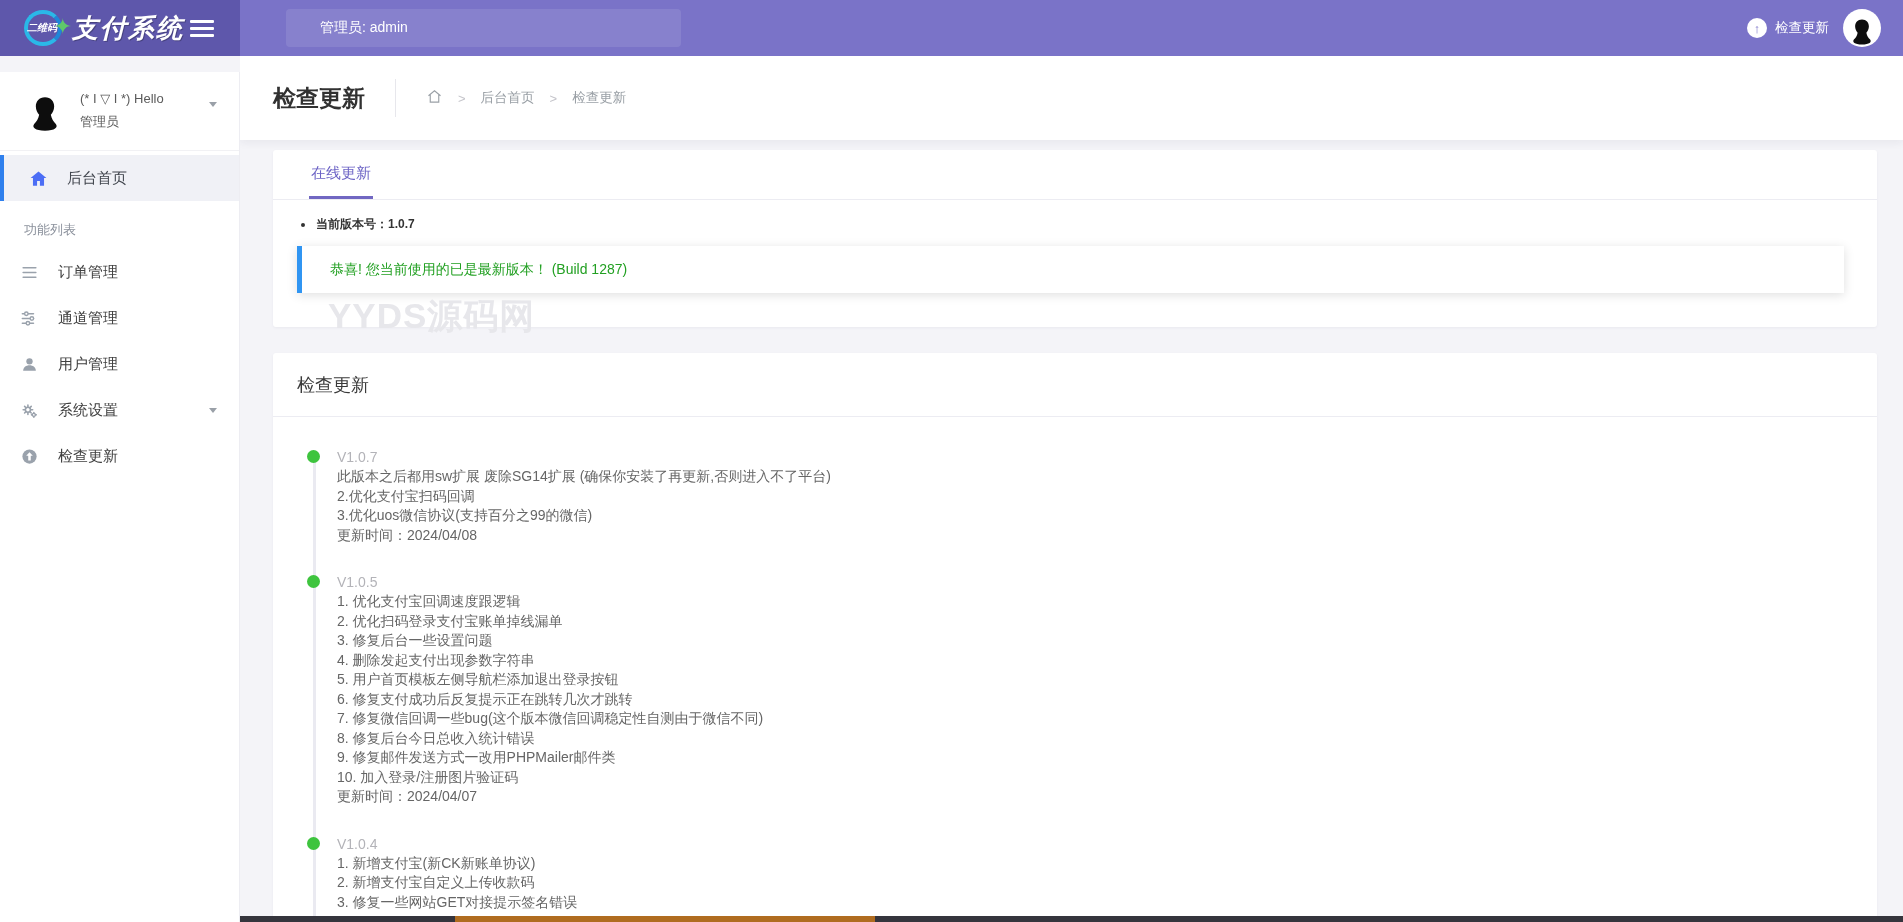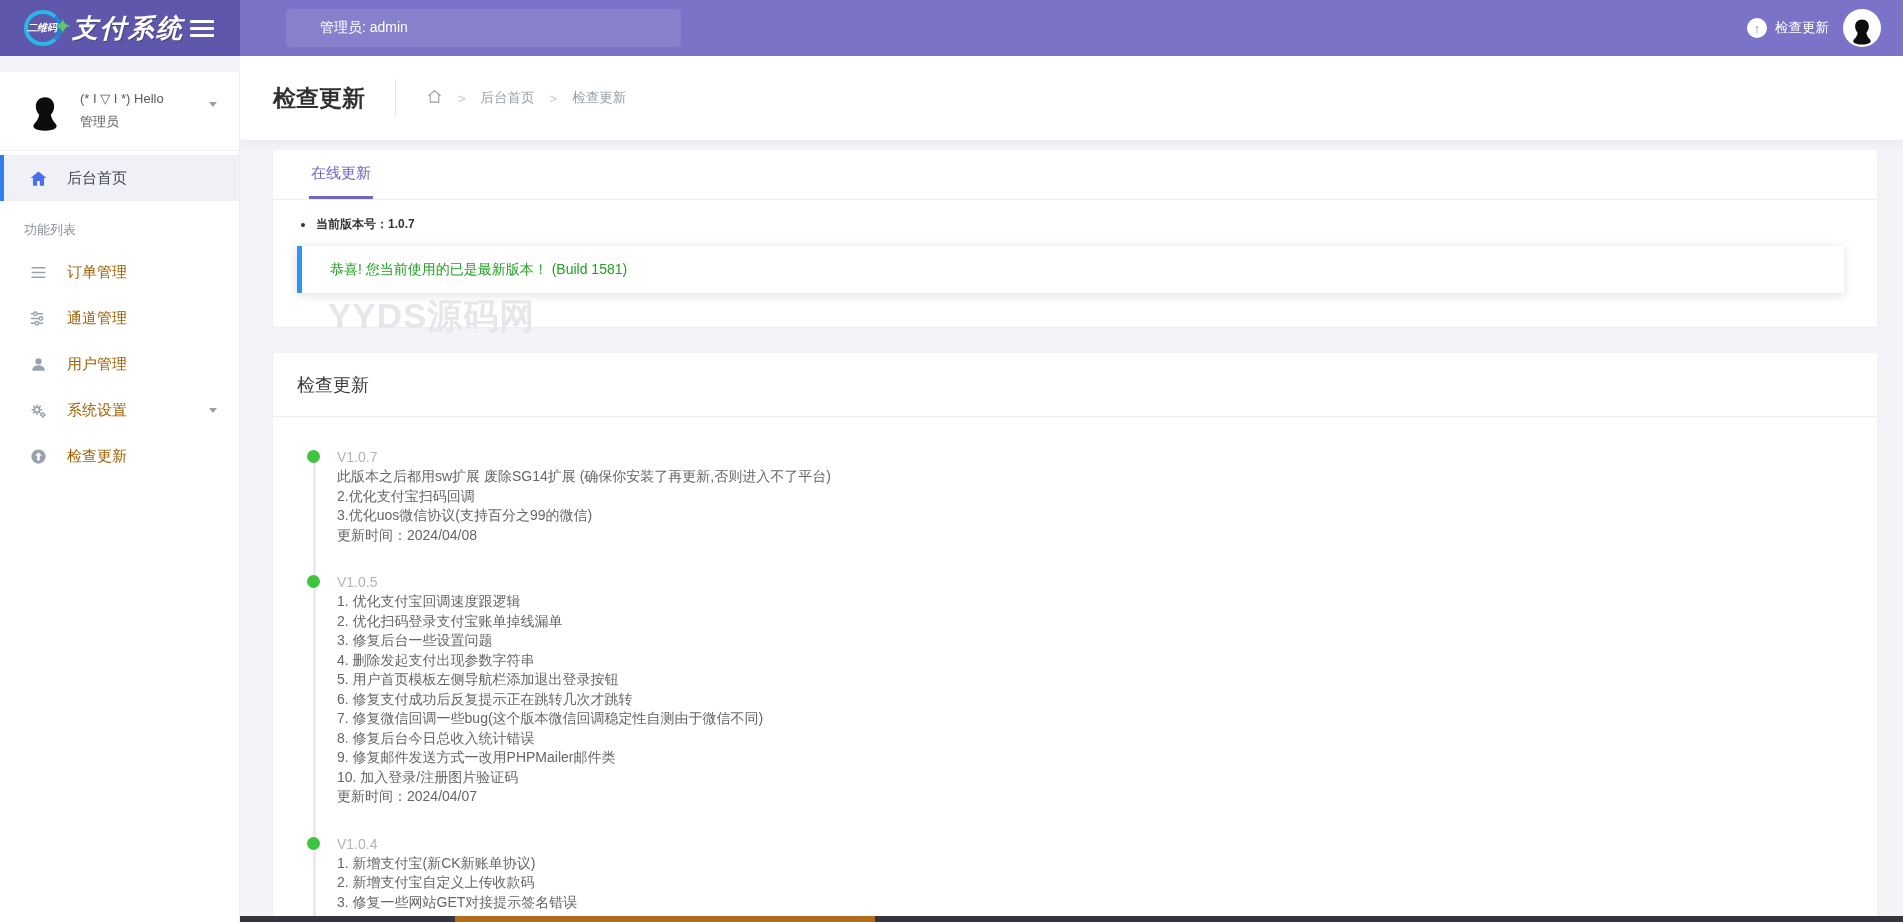--- a/index.html
+++ b/index.html
@@ -31,21 +31,21 @@
   .sidebar { position:absolute; left:0; top:72px; width:240px; height:866px; background:#fff; border-right:1px solid #ededf2; }
   .user-card { display:flex; align-items:center; padding:16px 16px 16px 22px; border-bottom:1px solid #f1f1f4; position:relative; }
   .side-avatar { width:46px; height:46px; display:flex; align-items:flex-end; justify-content:center; overflow:hidden; }
   .side-avatar svg { width:40px; height:40px; }
   .user-meta { margin-left:12px; }
   .user-greeting { color:#5a5a5a; font-size:13px; }
   .user-role { color:#5a5a5a; font-size:13px; margin-top:7px; }
   .caret-down { width:0; height:0; border-left:4px solid transparent; border-right:4px solid transparent; border-top:5px solid #9aa0a8; }
   .user-caret { position:absolute; right:22px; top:30px; cursor:pointer; }
   .menu { padding-top:4px; }
-  .menu-item { display:flex; align-items:center; height:46px; padding-left:28px; color:#a16207; font-size:15px; cursor:pointer; position:relative; }
+  .menu-item { display:flex; align-items:center; height:46px; padding-left:19px; color:#404040; font-size:15px; cursor:pointer; position:relative; }
   .menu-item .mi-icon { width:20px; height:20px; margin-right:19px; color:#9aa2ac; display:flex; align-items:center; justify-content:center; }
   .menu-item.active { background:#f0f1f6; border-left:4px solid #2f80ed; padding-left:24px; color:#40454d; }
   .menu-item.active .mi-icon { color:#4c6ef5; }
   .section-label { padding:20px 0 10px 24px; color:#8b919c; font-size:13px; }
   .mi-caret { margin-left:auto; margin-right:22px; }
   .svgline { stroke:currentColor; stroke-width:2; stroke-linecap:round; fill:none; }
 
   
   .main { position:absolute; left:240px; top:56px; width:1663px; height:866px; background:#f4f4f8; overflow:hidden; }
   .page-head { height:84px; background:#fff; display:flex; align-items:center; padding-left:33px; box-shadow:0 3px 8px rgba(40,40,70,.06); position:relative; z-index:2; }
@@ -220,21 +220,21 @@
 
     <div class="card card1">
       <div class="tabs-row">
         <span class="tab">在线更新</span>
       </div>
       <div class="version-row">
         <span class="dot-bullet"></span>
         <span class="version-text">当前版本号：1.0.7</span>
       </div>
       <div class="alert-box">
-        <span>恭喜! 您当前使用的已是最新版本！ (Build 1581)</span>
+        <span>恭喜! 您当前使用的已是最新版本！ (Build 1287)</span>
       </div>
     </div>
 
     <div class="watermark">YYDS源码网</div>
 
     <div class="card card2">
       <div class="card2-head">检查更新</div>
       <div class="timeline">
         <div class="tl-rail"></div>
 

